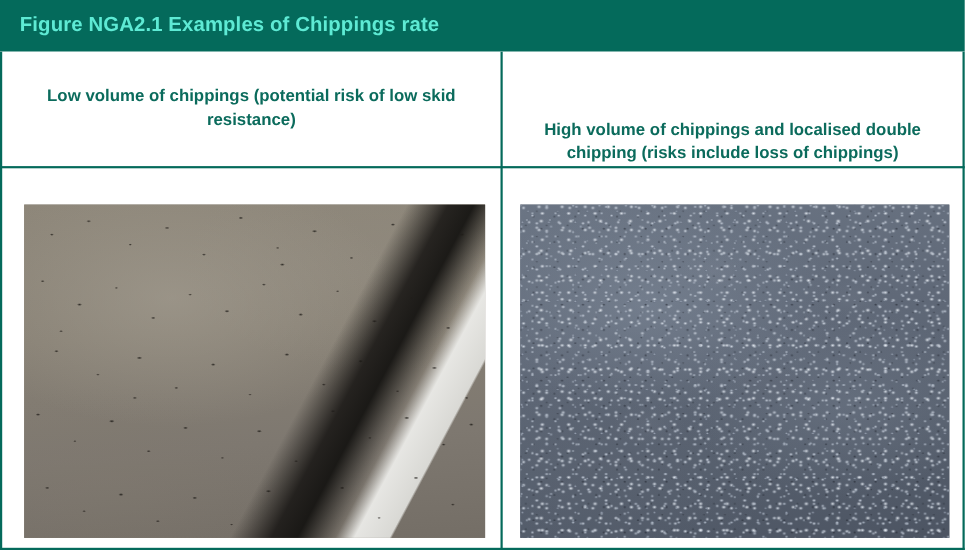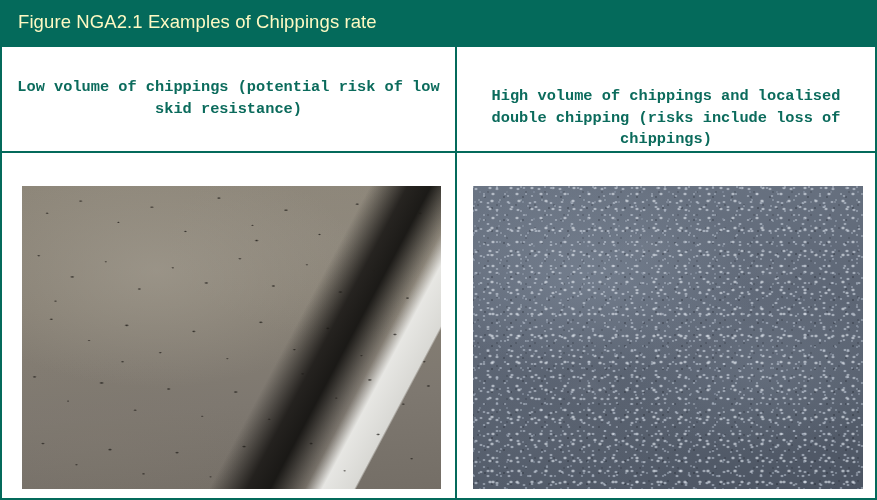--- a/index.html
+++ b/index.html
@@ -29,23 +29,23 @@
     top: 0;
     width: 877px;
     height: 47px;
     background: #046a5b;
     box-sizing: border-box;
   }
   .figure-header-title {
     position: absolute;
     left: 18px;
     top: 11px;
-    color: #fef9c3;
+    color: #5eead4;
     font-size: 18.5px;
-    font-weight: 400;
+    font-weight: 700;
     letter-spacing: 0.1px;
     white-space: nowrap;
     font-family: "Liberation Sans", sans-serif;
   }
 
   
   .figure-body {
     position: absolute;
     left: 0;
     top: 47px;
@@ -89,21 +89,21 @@
   }
   .caption-left  { left: 2px;   width: 453px; padding: 0 14px; }
   .caption-right { left: 457px; width: 418px; padding: 0 16px; align-items: flex-end; }
 
   .caption-text {
     color: #0b6b5c;
     font-weight: bold;
     font-size: 15.3px;
     line-height: 1.42;
     text-align: center;
-    font-family: Liberation Mono, monospace;
+    font-family: Liberation Sans, sans-serif;
   }
 
   
   .image-cell {
     position: absolute;
     top: 153px;
     height: 345px;
     box-sizing: border-box;
   }
   .image-left  { left: 2px;   width: 453px; }

